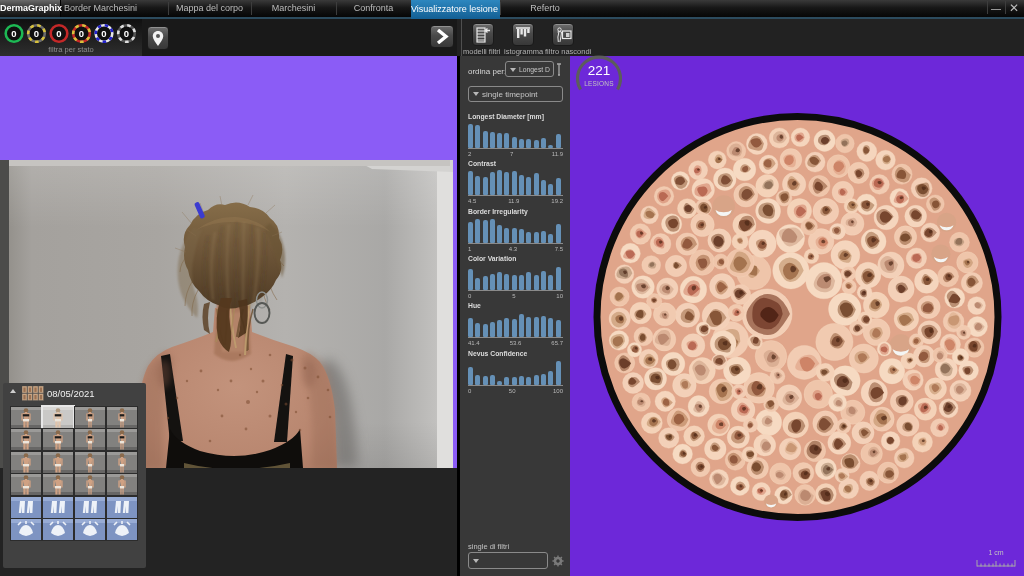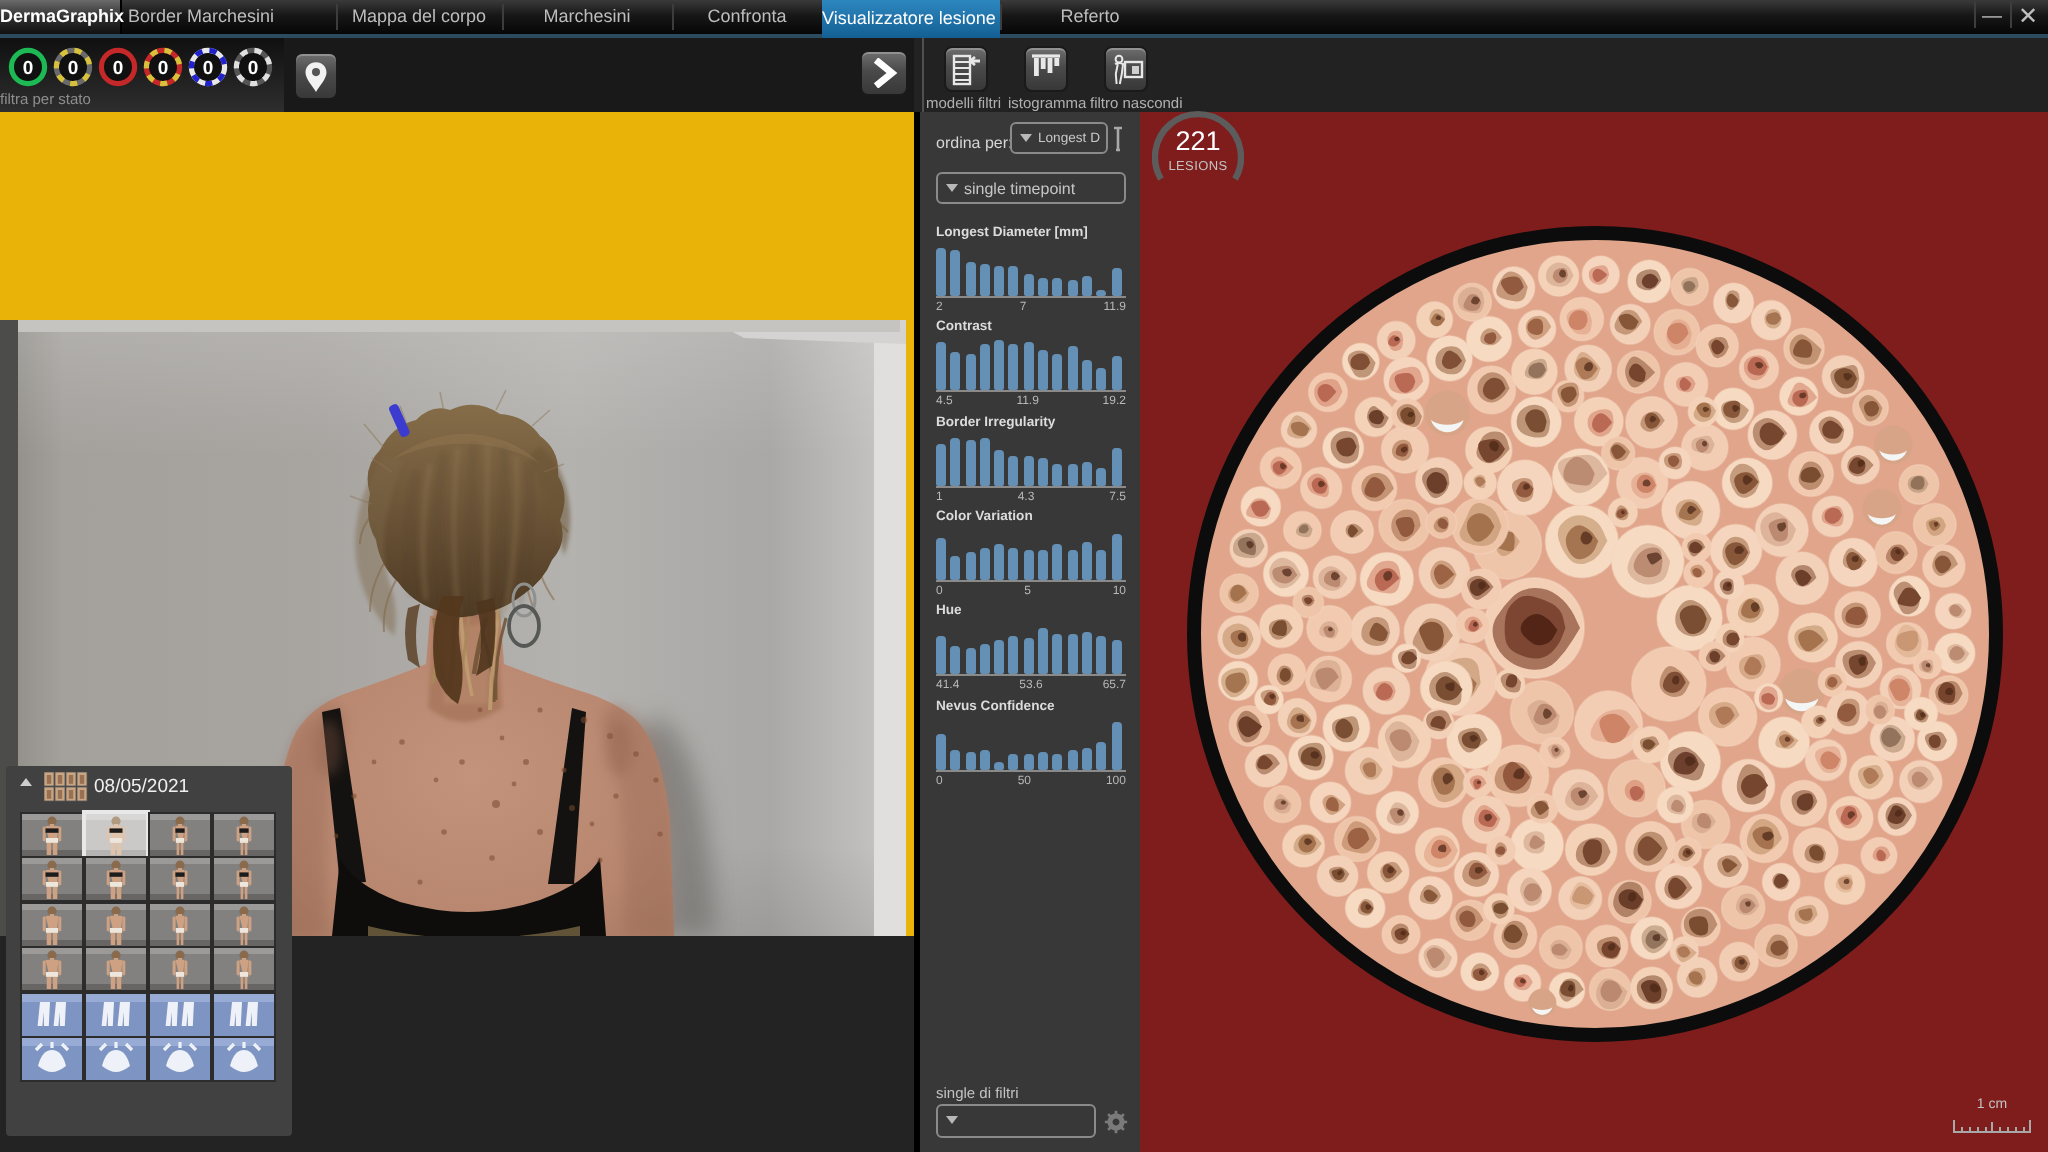--- a/index.html
+++ b/index.html
@@ -2,37 +2,37 @@
 <html><head><meta charset="utf-8"><title>DermaGraphix</title><style>
 *{margin:0;padding:0;box-sizing:border-box}
 html,body{width:1024px;height:576px;overflow:hidden;background:#000;font-family:"Liberation Sans",sans-serif;position:relative}
 #titlebar{position:absolute;left:0;top:0;width:1024px;height:19px;background:linear-gradient(180deg,#3a3a3a 0%,#171717 45%,#060606 100%);border-bottom:2px solid #2c4b5e}
 .tb{position:absolute;top:0;height:17px;line-height:17px;color:#bdbdbd;font-size:9px;text-align:center;white-space:nowrap}
 .tbsep{position:absolute;top:2px;height:13px;width:1px;background:#3d3d3d}
 #logo{position:absolute;left:0;top:0;width:61px;height:17px;background:linear-gradient(180deg,#6a6a6a,#2c2c2c 55%,#111);color:#fff;font-weight:bold;font-size:9px;line-height:17px;text-align:center;border-right:1px solid #000}
 #activetab{position:absolute;left:411px;top:0;width:89px;height:19px;background:linear-gradient(180deg,#2d87bf,#135f94);color:#fff;font-size:9px;line-height:18px;text-align:left;white-space:nowrap}
 #toolbar{position:absolute;left:0;top:19px;width:457px;height:37px;background:#191919}
 #fgroup{position:absolute;left:0;top:0;width:142px;height:37px;background:linear-gradient(180deg,#101010,#2e2e2e)}
-#fgrouplabel{position:absolute;left:0;top:26px;width:142px;font-size:7.5px;color:#8e8e8e}
+#fgrouplabel{position:absolute;left:0;top:26px;width:142px;text-align:center;font-size:7.5px;color:#8e8e8e}
 .toolbtn{position:absolute;border-radius:4px;background:linear-gradient(180deg,#6e6e6e,#4a4a4a 45%,#383838);border:1px solid #1a1a1a;box-shadow:inset 0 1px 0 rgba(255,255,255,.25);display:flex;align-items:center;justify-content:center}
 .btnlabel{position:absolute;top:28px;font-size:7.5px;color:#b0b0b0;white-space:nowrap}
-#leftpanel{position:absolute;left:0;top:56px;width:457px;height:520px;background:#eab308}
+#leftpanel{position:absolute;left:0;top:56px;width:457px;height:520px;background:#8b5cf6}
 #photobottom{position:absolute;left:0;top:412px;width:457px;height:108px;background:#232323}
 #sidebar{position:absolute;left:460px;top:56px;width:110px;height:520px;background:#383838}
 #sidebar .row1{position:absolute;left:8px;top:11px;font-size:8px;color:#d6d6d6}
 .dd{border:1px solid #8a8a8a;border-radius:3px;color:#c6c6c6;background:#383838}
 #dd1{position:absolute;left:45px;top:5px;width:49px;height:16px;font-size:6.8px;line-height:15px}
 #dd2{position:absolute;left:8px;top:30px;width:95px;height:16px;font-size:8px;line-height:15px}
 .ddarrow{display:inline-block;margin:0 3px 1px 4px;width:0;height:0;border-left:3.5px solid transparent;border-right:3.5px solid transparent;border-top:4.5px solid #b8b8b8;vertical-align:middle}
 .hist{position:absolute;left:8px;width:96px;height:46px}
 .hlabel{position:absolute;top:0;font-size:6.8px;font-weight:bold;color:#dcdcdc;white-space:nowrap}
 .hbars{position:absolute;left:0;top:10px;width:95px;height:26px;display:flex;align-items:flex-end;gap:2.3px;border-bottom:1px solid #8a8a8a}
 .bar{width:5px;background:#6590b6;border-radius:2px 2px 1px 1px}
 .hax{position:absolute;top:38px;width:95px;font-size:6px;color:#b8b8b8;display:flex;justify-content:space-between}
-#viewer{position:absolute;left:570px;top:56px;width:454px;height:520px;background:#7f1d1d}
+#viewer{position:absolute;left:570px;top:56px;width:454px;height:520px;background:#6d28d9}
 #toolbarright{position:absolute;left:457px;top:19px;width:567px;height:37px;background:#222}
 #lesionsvg{position:absolute;left:0;top:0}
 #badge{position:absolute;left:6px;top:-1px;width:46px;height:46px}
 #badge .n{position:absolute;width:46px;text-align:center;top:8px;font-size:13.5px;color:#fff}
 #badge .t{position:absolute;width:46px;text-align:center;top:25px;font-size:6.5px;color:#c2c2c2;letter-spacing:.2px}
 #scalebar{position:absolute;left:405px;top:493px;width:42px;color:#c2c2c2;font-size:7px;text-align:center}
 #thumbpanel{position:absolute;left:3px;top:327px;width:143px;height:185px;background:#414141;border-radius:2px}
 #thumbpanel .hdr{position:absolute;left:0;top:0;width:143px;height:21px;font-size:10px;color:#f0f0f0}
 .cell{position:absolute;width:30px;height:21px;outline:1px solid #2c2c2c;overflow:hidden}
 .cell.sel{outline:2px solid #e8e8e8}

